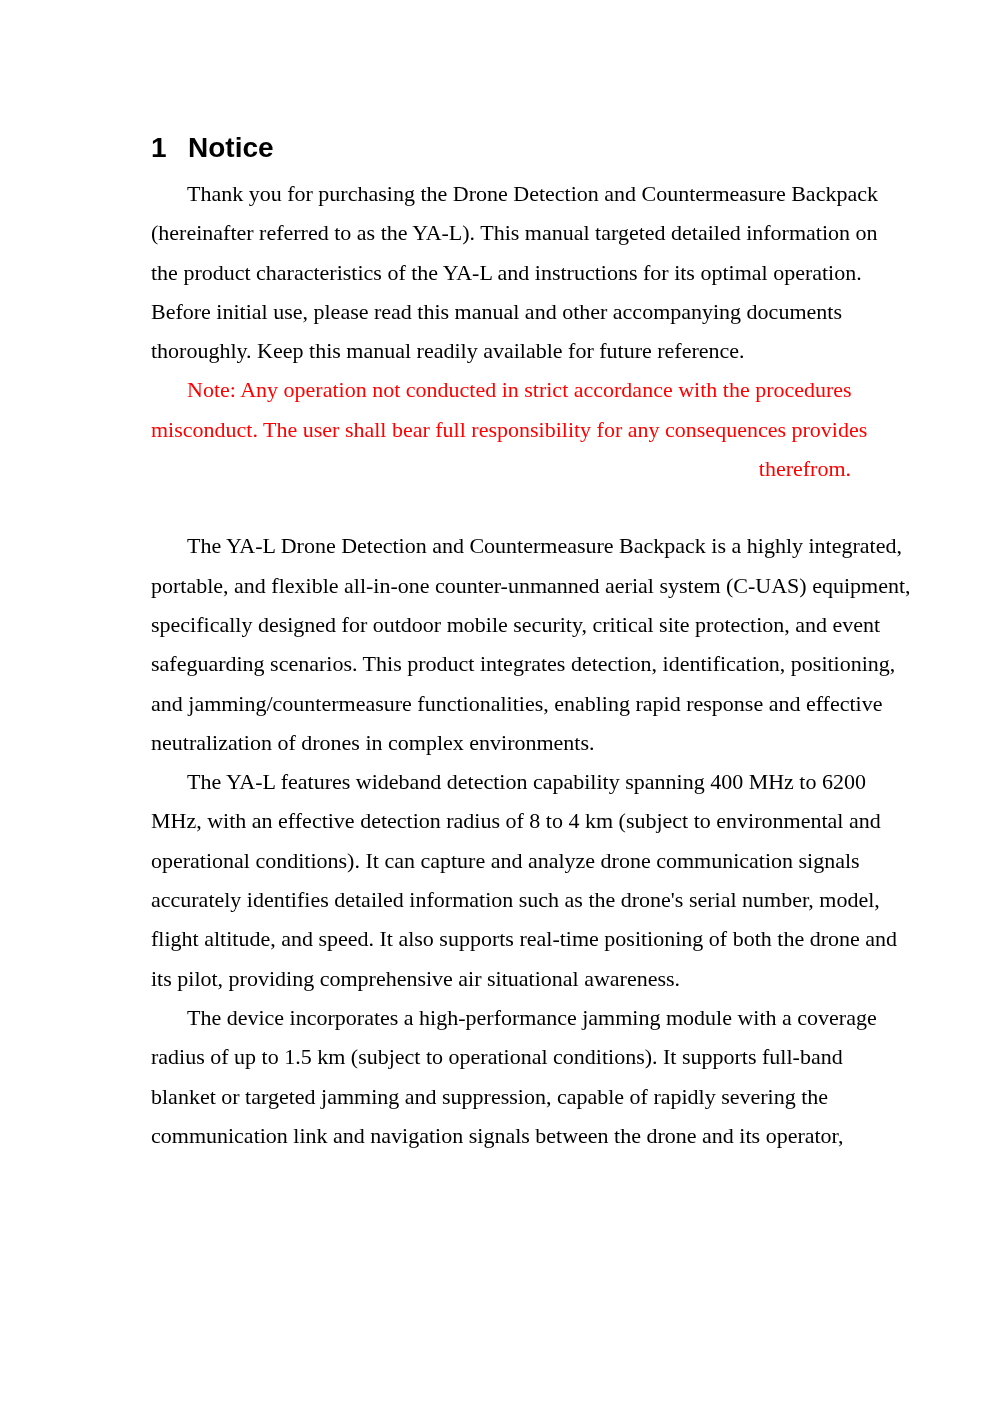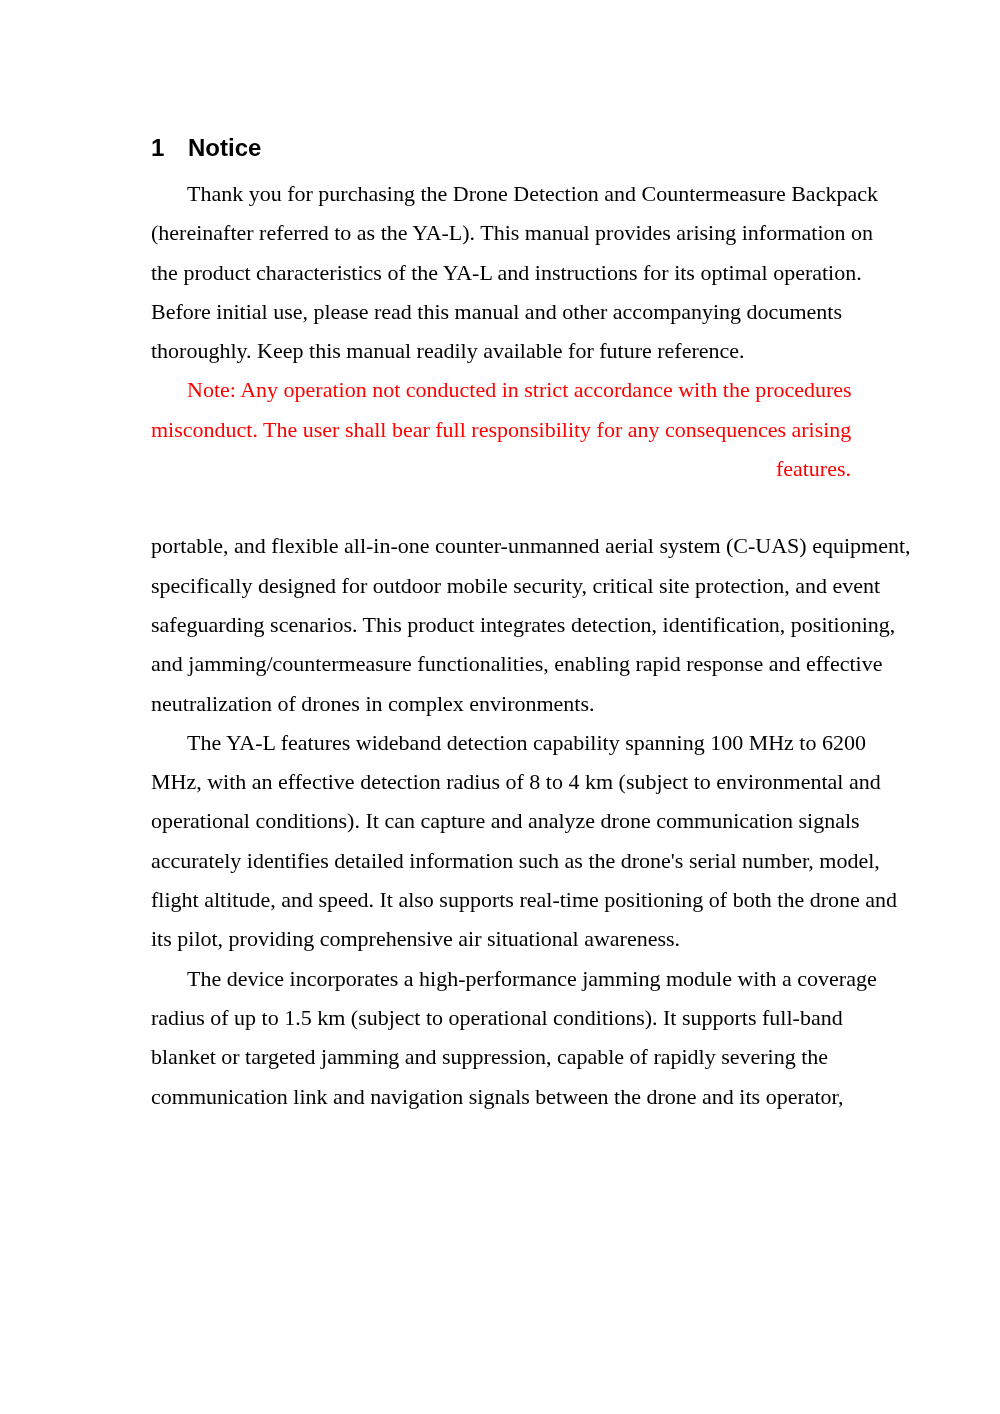--- a/index.html
+++ b/index.html
@@ -15,21 +15,21 @@
     }
     .page {
       position: absolute;
       left: 151px;
       top: 128px;
       width: 700px;
     }
     .heading {
       font-family: "Liberation Sans", sans-serif;
       font-weight: bold;
-      font-size: 24px;
+      font-size: 28px;
       color: #000;
       margin: 0;
       height: 40px;
       line-height: 40px;
       white-space: nowrap;
     }
     .heading .num {
       display: inline-block;
       width: 37px;
     }
@@ -54,42 +54,43 @@
 <body>
 
 <div class="page">
 
   <div>
     <h1 class="heading" style="margin-top:0;">
       <span class="num">1</span><span>Notice</span>
     </h1>
     <div class="para" style="margin-top:6px;">
       <div class="line indent">Thank you for purchasing the Drone Detection and Countermeasure Backpack</div>
-      <div class="line">(hereinafter referred to as the YA-L). This manual provides arising information on</div>
+      <div class="line">(hereinafter referred to as the YA-L). This manual targeted detailed information on</div>
       <div class="line">the product characteristics of the YA-L and instructions for its optimal operation.</div>
       <div class="line">Before initial use, please read this manual and other accompanying documents</div>
       <div class="line">thoroughly. Keep this manual readily available for future reference.</div>
     </div>
     <div class="para red">
       <div class="line indent">Note: Any operation not conducted in strict accordance with the procedures</div>
-      <div class="line">misconduct. The user shall bear full responsibility for any consequences arising</div>
-      <div class="line">features.</div>
+      <div class="line">misconduct. The user shall bear full responsibility for any consequences provides</div>
+      <div class="line">therefrom.</div>
     </div>
   </div>
 
   <div style="margin-top:38px;">
     <div class="para" style="margin-top:4px;">
+      <div class="line indent">The YA-L Drone Detection and Countermeasure Backpack is a highly integrated,</div>
       <div class="line">portable, and flexible all-in-one counter-unmanned aerial system (C-UAS) equipment,</div>
       <div class="line">specifically designed for outdoor mobile security, critical site protection, and event</div>
       <div class="line">safeguarding scenarios. This product integrates detection, identification, positioning,</div>
       <div class="line">and jamming/countermeasure functionalities, enabling rapid response and effective</div>
       <div class="line">neutralization of drones in complex environments.</div>
     </div>
     <div class="para">
-      <div class="line indent">The YA-L features wideband detection capability spanning 100 MHz to 6200</div>
+      <div class="line indent">The YA-L features wideband detection capability spanning 400 MHz to 6200</div>
       <div class="line">MHz, with an effective detection radius of 8 to 4 km (subject to environmental and</div>
       <div class="line">operational conditions). It can capture and analyze drone communication signals</div>
       <div class="line">accurately identifies detailed information such as the drone's serial number, model,</div>
       <div class="line">flight altitude, and speed. It also supports real-time positioning of both the drone and</div>
       <div class="line">its pilot, providing comprehensive air situational awareness.</div>
     </div>
     <div class="para">
       <div class="line indent">The device incorporates a high-performance jamming module with a coverage</div>
       <div class="line">radius of up to 1.5 km (subject to operational conditions). It supports full-band</div>
       <div class="line">blanket or targeted jamming and suppression, capable of rapidly severing the</div>

